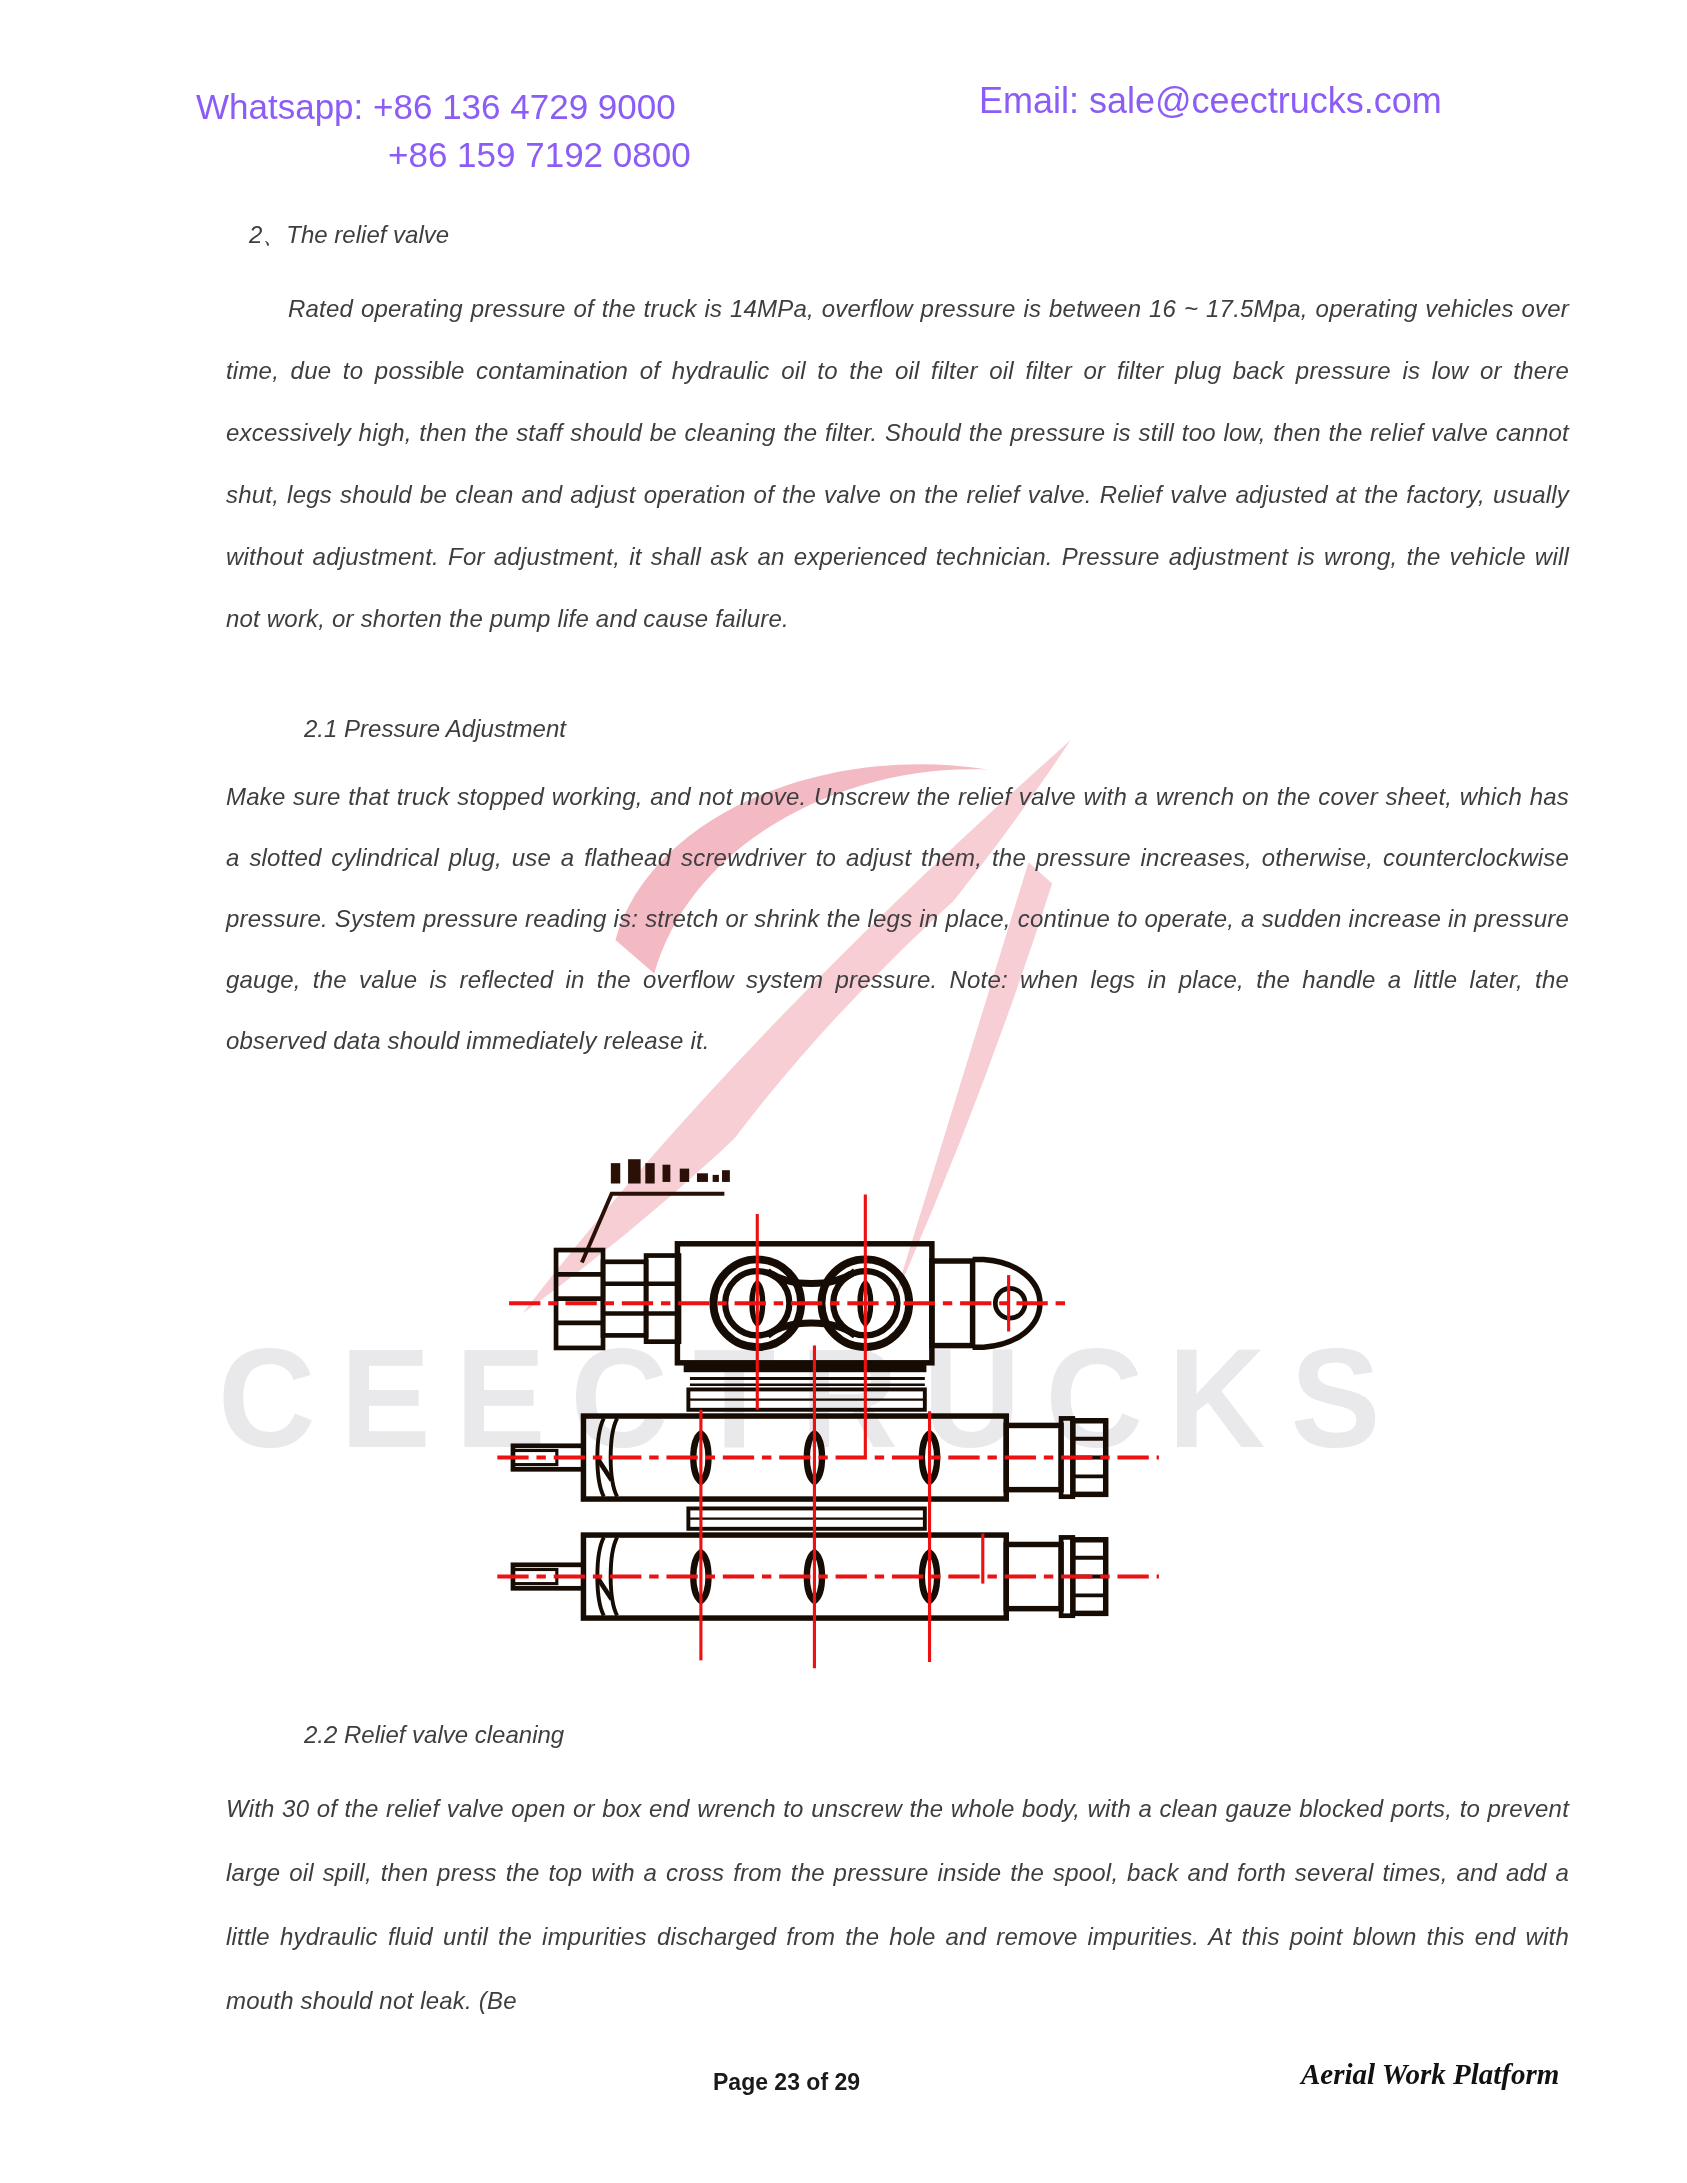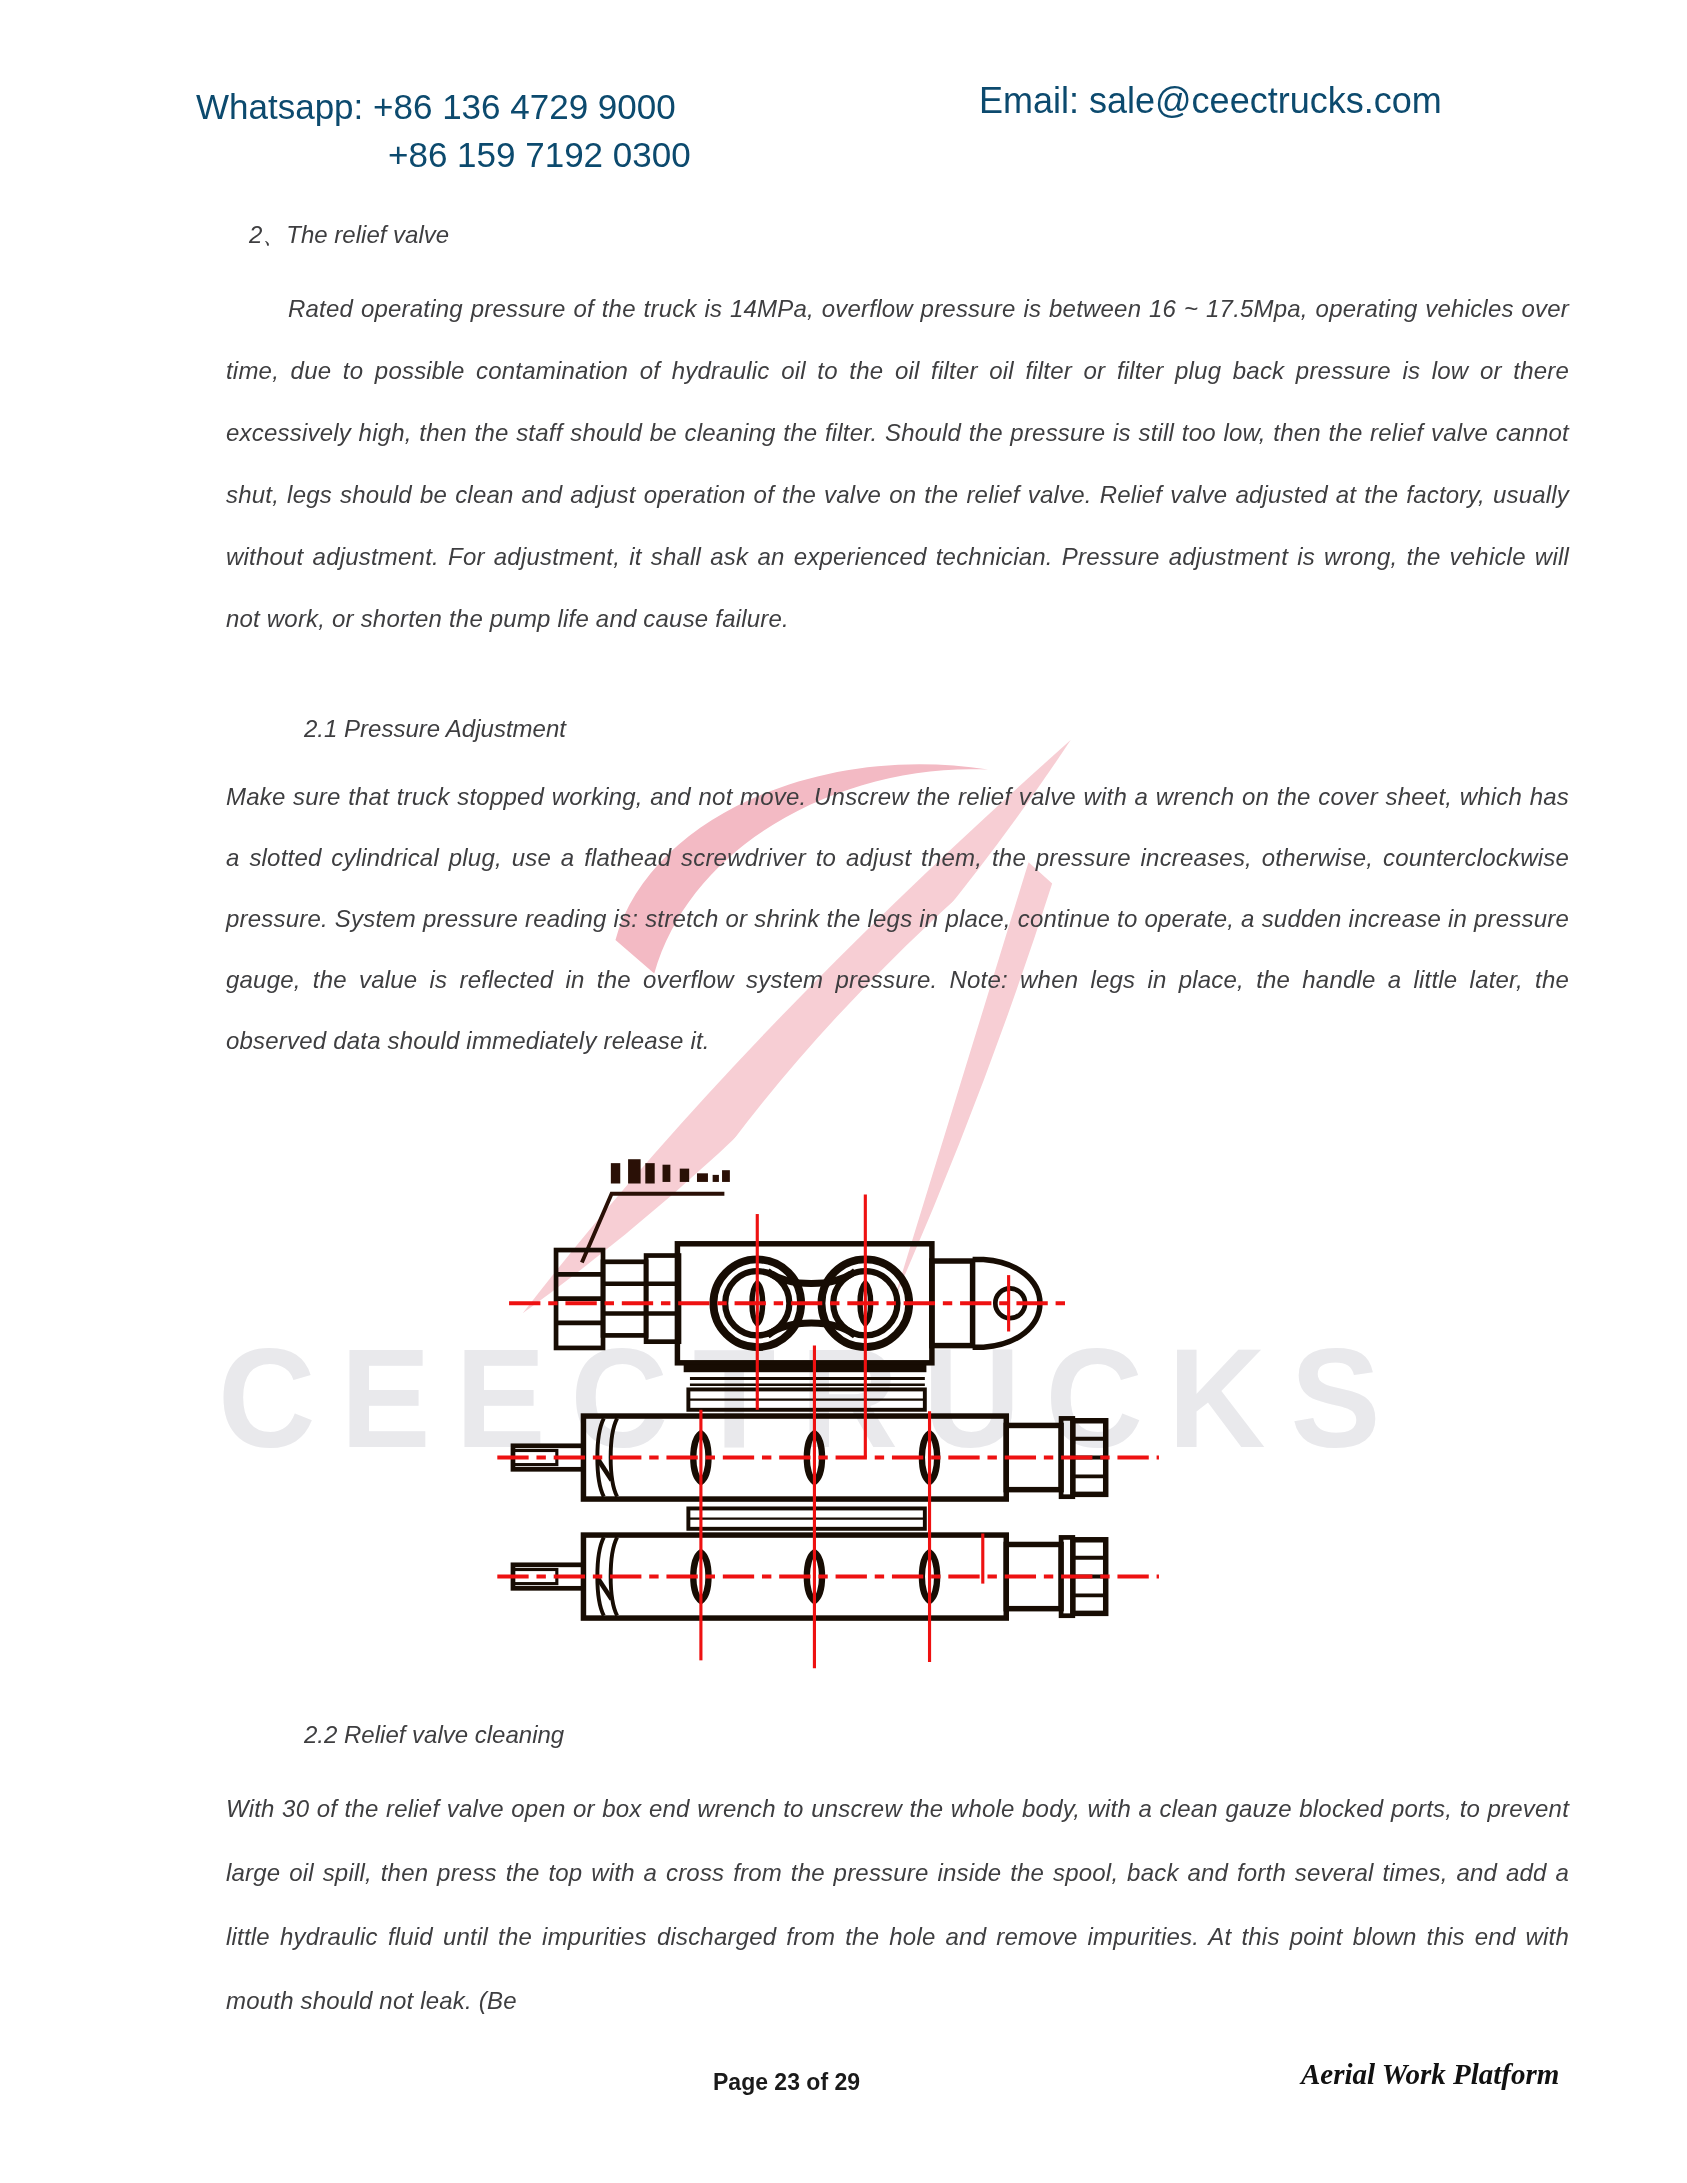--- a/index.html
+++ b/index.html
@@ -15,21 +15,21 @@
   .text-wm{
     position:absolute;left:218px;top:1321px;z-index:0;
     font-size:135px;font-weight:bold;letter-spacing:25px;
     color:#e9e9ec;white-space:nowrap;
     font-family:"Liberation Sans",sans-serif;
     transform:scaleY(1.04);
   }
   
   .diagram{position:absolute;left:466px;top:1120px;width:783px;height:560px;z-index:1;}
   
-  .hdr-block{position:absolute;z-index:2;color:#0c4a6e;white-space:nowrap;}
+  .hdr-block{position:absolute;z-index:2;color:#8b5cf6;white-space:nowrap;}
   .hdr-whatsapp{left:196px;top:83px;font-size:35px;line-height:48px;}
   .hdr-whatsapp .l2{margin-left:192px;}
   .hdr-email{left:979px;top:76px;font-size:36px;line-height:49px;}
   .hdr-email .l2{margin-left:118px;}
   
   .txt{
     position:absolute;z-index:2;color:#3e3e40;
     font-style:italic;font-size:24px;
     font-family:"Liberation Sans",sans-serif;
   }
@@ -185,21 +185,21 @@
       <line x1="445" y1="288" x2="445" y2="700" stroke-width="4"></line>
       <line x1="693" y1="198" x2="693" y2="270" stroke-width="4"></line>
       <line x1="300" y1="370" x2="300" y2="690" stroke-width="4"></line>
       <line x1="592" y1="372" x2="592" y2="692" stroke-width="4"></line>
       <line x1="660" y1="528" x2="660" y2="592" stroke-width="4"></line>
     </g>
   </svg>
 
   <div class="hdr-block hdr-whatsapp">
     <div>Whatsapp: +86 136 4729 9000</div>
-    <div class="l2">+86 159 7192 0300</div>
+    <div class="l2">+86 159 7192 0800</div>
   </div>
   <div class="hdr-block hdr-email">
     <div>Email: sale@ceectrucks.com</div>
   </div>
 
   <div class="txt heading2">2、The relief valve</div>
   <div class="txt para para1">Rated operating pressure of the truck is 14MPa, overflow pressure is between 16 ~ 17.5Mpa, operating vehicles over time, due to possible contamination of hydraulic oil to the oil filter oil filter or filter plug back pressure is low or there excessively high, then the staff should be cleaning the filter. Should the pressure is still too low, then the relief valve cannot shut, legs should be clean and adjust operation of the valve on the relief valve. Relief valve adjusted at the factory, usually without adjustment. For adjustment, it shall ask an experienced technician. Pressure adjustment is wrong, the vehicle will not work, or shorten the pump life and cause failure.</div>
   <div class="txt heading21">2.1 Pressure Adjustment</div>
   <div class="txt para para2">Make sure that truck stopped working, and not move. Unscrew the relief valve with a wrench on the cover sheet, which has a slotted cylindrical plug, use a flathead screwdriver to adjust them, the pressure increases, otherwise, counterclockwise pressure. System pressure reading is: stretch or shrink the legs in place, continue to operate, a sudden increase in pressure gauge, the value is reflected in the overflow system pressure. Note: when legs in place, the handle a little later, the observed data should immediately release it.</div>
   <div class="txt heading22">2.2 Relief valve cleaning</div>

